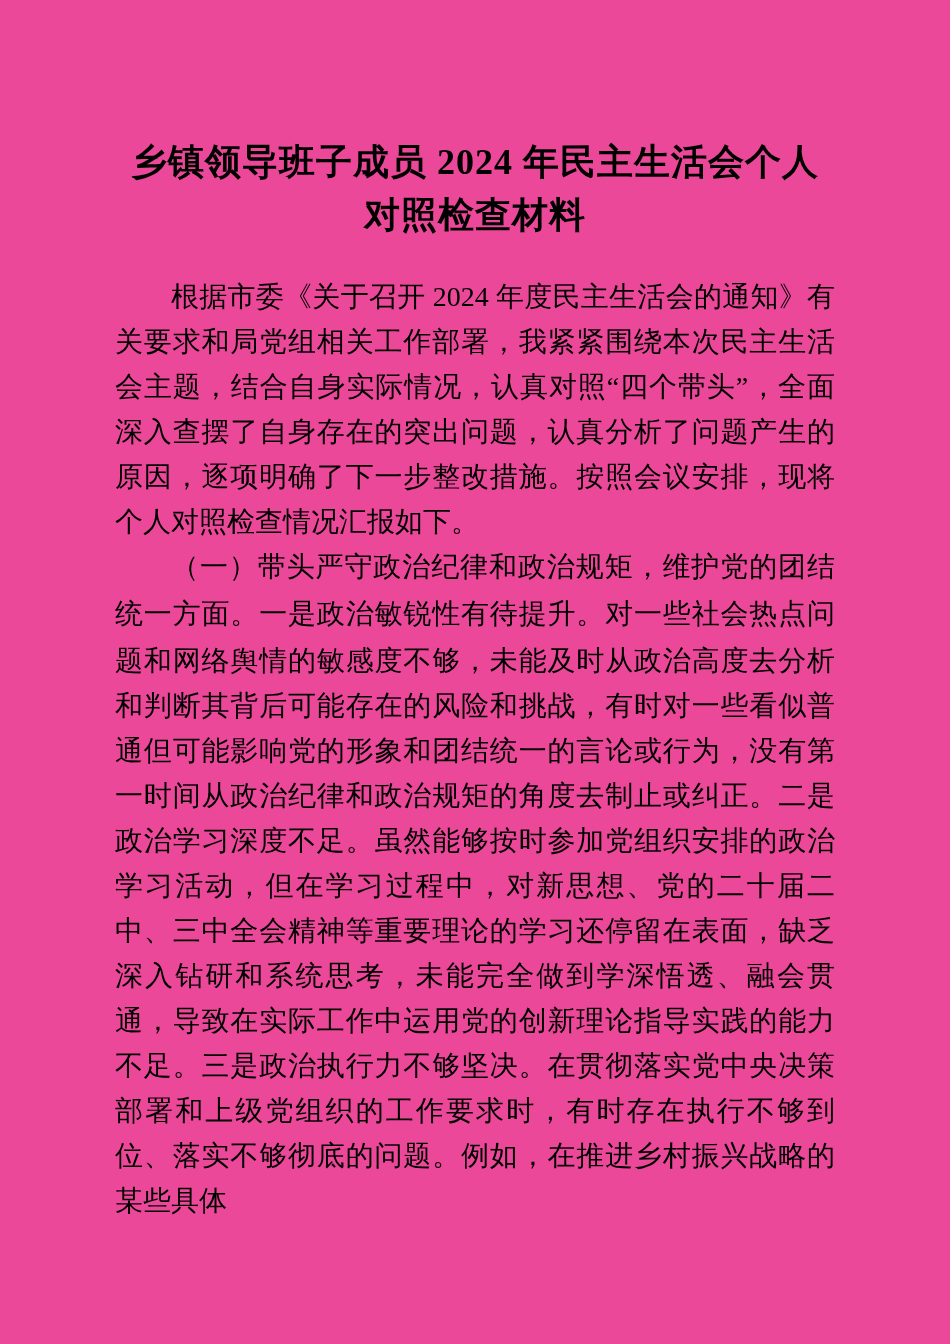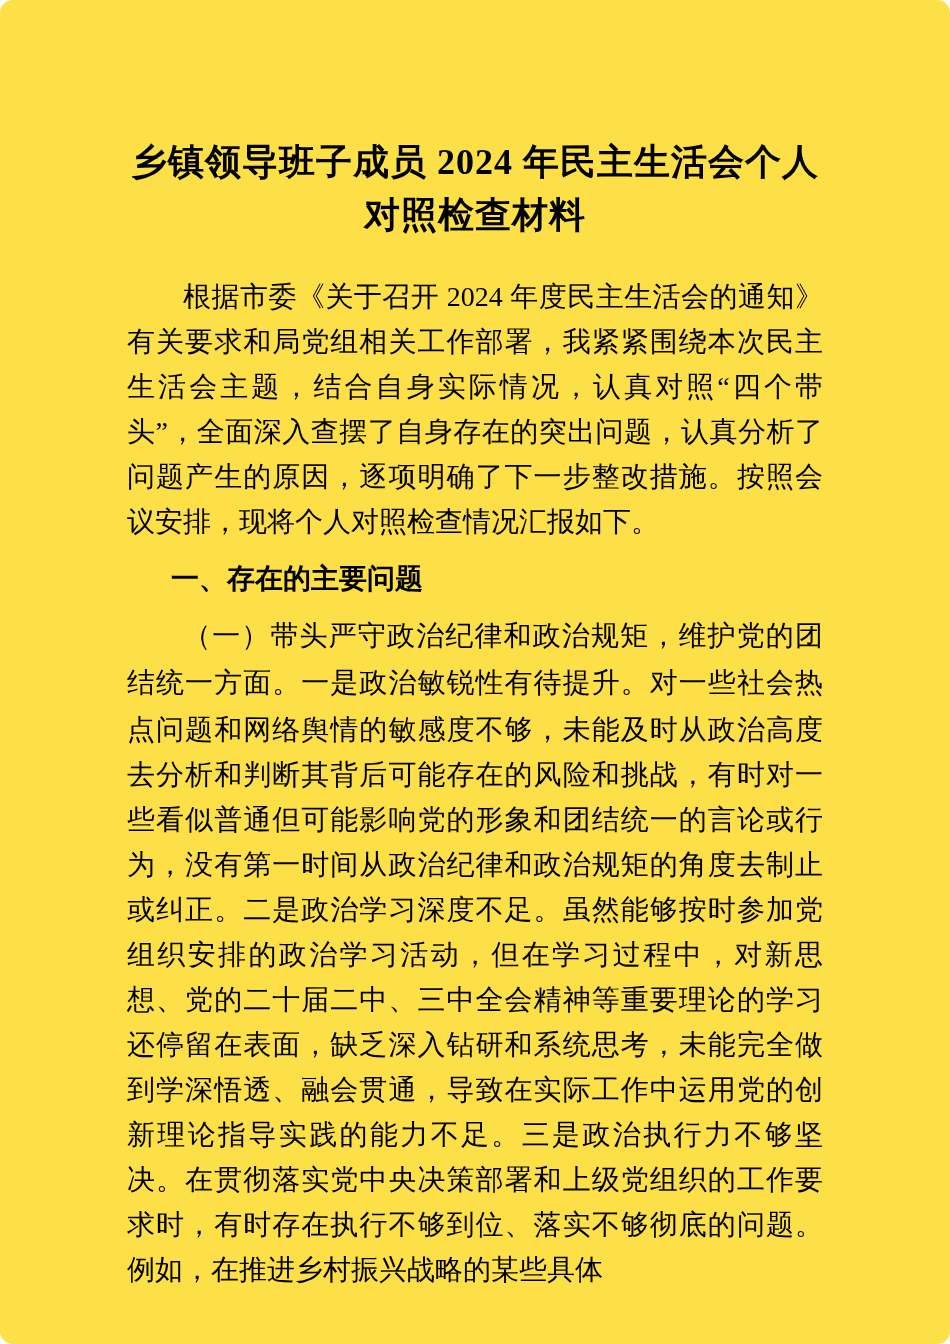--- a/index.html
+++ b/index.html
@@ -11,42 +11,41 @@
     width: 950px;
     height: 1344px;
     overflow: hidden;
     color: #000000;
   }
   .page {
     box-sizing: border-box;
     width: 950px;
     height: 1344px;
     padding: 136px 115px 0 115px;
-    background: #fde047;
-    border-radius: 13px;
+    background: #ec4899;
   }
   .doc-title {
     margin: 0;
     font-family: "Liberation Serif", "DejaVu Serif", serif;
     font-weight: bold;
     font-size: 36px;
     line-height: 53px;
     text-align: center;
     letter-spacing: 1px;
   }
   .doc-body {
     margin-top: 32px;
     font-family: "Liberation Serif", "DejaVu Serif", serif;
     font-size: 28px;
     line-height: 45px;
     text-align: justify;
     text-justify: inter-ideograph;
   }
   .para {
-    margin: 12px;
+    margin: 0;
     text-indent: 2em;
   }
   .section-heading {
     margin: 0;
     font-family: "Liberation Sans", "DejaVu Sans", sans-serif;
     font-weight: bold;
     font-size: 28px;
     line-height: 45px;
     text-indent: 2em;
     text-align: left;
@@ -60,18 +59,17 @@
 <body>
 
 <div class="page">
 
   <h1 class="doc-title">乡镇领导班子成员 2024 年民主生活会个人对照检查材料</h1>
 
   <div class="doc-body">
 
     <p class="para">根据市委《关于召开 2024 年度民主生活会的通知》有关要求和局党组相关工作部署，我紧紧围绕本次民主生活会主题，结合自身实际情况，认真对照“四个带头”，全面深入查摆了自身存在的突出问题，认真分析了问题产生的原因，逐项明确了下一步整改措施。按照会议安排，现将个人对照检查情况汇报如下。</p>
 
-    <h2 class="section-heading">一、存在的主要问题</h2>
 
     <p class="para"><span class="kai-lead">（一）带头严守政治纪律和政治规矩，维护党的团结统一方面。</span><span>一是政治敏锐性有待提升。对一些社会热点问题和网络舆情的敏感度不够，未能及时从政治高度去分析和判断其背后可能存在的风险和挑战，有时对一些看似普通但可能影响党的形象和团结统一的言论或行为，没有第一时间从政治纪律和政治规矩的角度去制止或纠正。二是政治学习深度不足。虽然能够按时参加党组织安排的政治学习活动，但在学习过程中，对新思想、党的二十届二中、三中全会精神等重要理论的学习还停留在表面，缺乏深入钻研和系统思考，未能完全做到学深悟透、融会贯通，导致在实际工作中运用党的创新理论指导实践的能力不足。三是政治执行力不够坚决。在贯彻落实党中央决策部署和上级党组织的工作要求时，有时存在执行不够到位、落实不够彻底的问题。例如，在推进乡村振兴战略的某些具体</span></p>
 
   </div>
 </div>
 
 </body></html>

